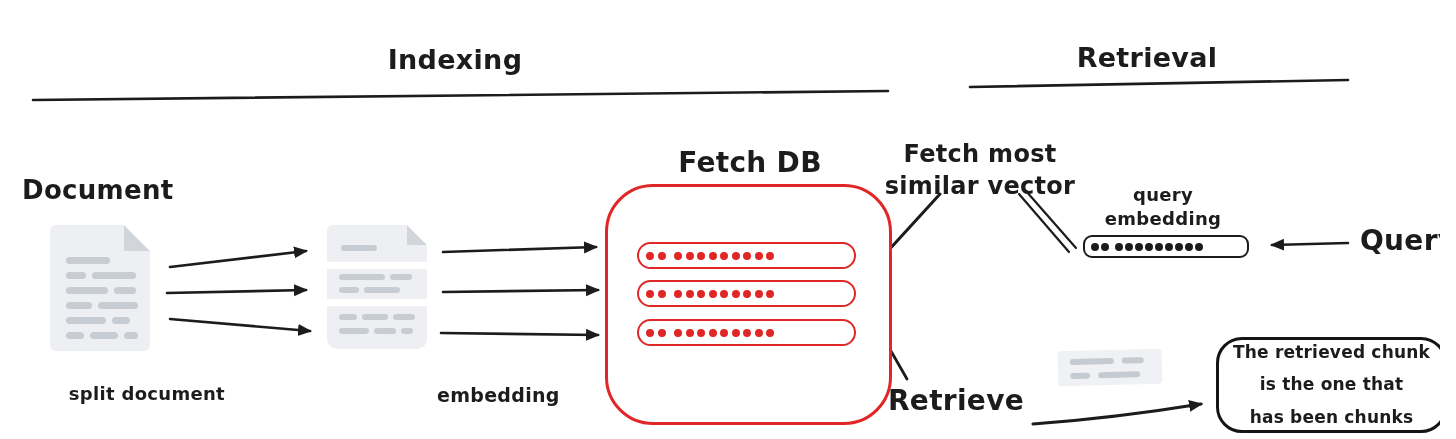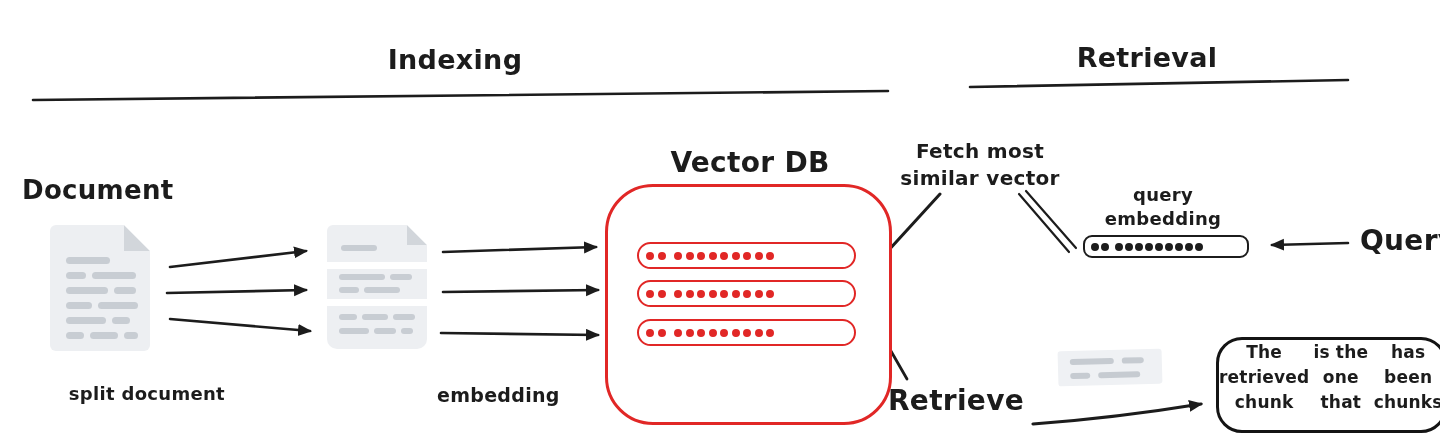--- a/index.html
+++ b/index.html
@@ -53,21 +53,21 @@
     border:2.5px solid #1c1c1c; border-radius:9px; background:#fff;
     display:flex; align-items:center; padding-left:6px; gap:2px;
   }
   .qvec .dot { width:4px; height:4px; border:4px solid #1c1c1c; border-radius:50%; background:#fff; flex:none; }
   .qvec .dot.gap-after { margin-right:4px; }
 
   
   .bubble {
     position:absolute; left:1216px; top:305px; width:231px; height:96px;
     border:3px solid #141414; border-radius:26px; background:#fff;
-    display:flex; flex-direction:row; justify-content:flex-end; text-align:center;
+    display:flex; flex-direction:column; justify-content:space-between; text-align:center;
     font-size:17px; font-weight:600; line-height:1.48; letter-spacing:.2px;
   }
 
   
   .rchunk {
     position:absolute; left:1058px; top:318px; width:104px; height:35px;
     background:#eff1f4; border-radius:3px; transform:rotate(-1.6deg);
   }
 </style>
 </head>
@@ -174,21 +174,21 @@
       <div class="brow" style="gap:5px;">
           <span class="bar" style="width:30px; background:#c8cdd3;"></span>
           <span class="bar" style="width:22px; background:#c8cdd3;"></span>
           <span class="bar" style="width:12px; background:#c8cdd3;"></span>
         </div>
     </div>
   </div>
 
   <div class="abs hand" style="left:437px; top:352px; font-size:19px;">embedding</div>
 
-  <div class="abs hand center" style="left:625px; top:114px; width:250px; font-size:28px;">Vector DB</div>
+  <div class="abs hand center" style="left:625px; top:114px; width:250px; font-size:28px;">Fetch DB</div>
   <div class="vdb-box"></div>
   <div class="vrow" style="top:210px;">
       <span class="dot"></span>
       <span class="dot gap-after"></span>
       <span class="dot"></span>
       <span class="dot"></span>
       <span class="dot"></span>
       <span class="dot"></span>
       <span class="dot"></span>
       <span class="dot"></span>
@@ -216,21 +216,21 @@
       <span class="dot"></span>
       <span class="dot"></span>
       <span class="dot"></span>
       <span class="dot"></span>
       <span class="dot"></span>
       <span class="dot"></span>
       <span class="dot"></span>
       <span class="dot"></span>
     </div>
 
-  <div class="abs hand center" style="left:880px; top:106px; width:200px; font-size:20px; line-height:1.35;">
+  <div class="abs hand center" style="left:880px; top:106px; width:200px; font-size:24px; line-height:1.35;">
     <div>Fetch most</div>
     <div>similar vector</div>
   </div>
 
   <div class="abs hand center" style="left:1083px; top:151px; width:160px; font-size:18px; line-height:1.35;">
     <div>query</div>
     <div>embedding</div>
   </div>
   <div class="qvec">
       <span class="dot"></span>

